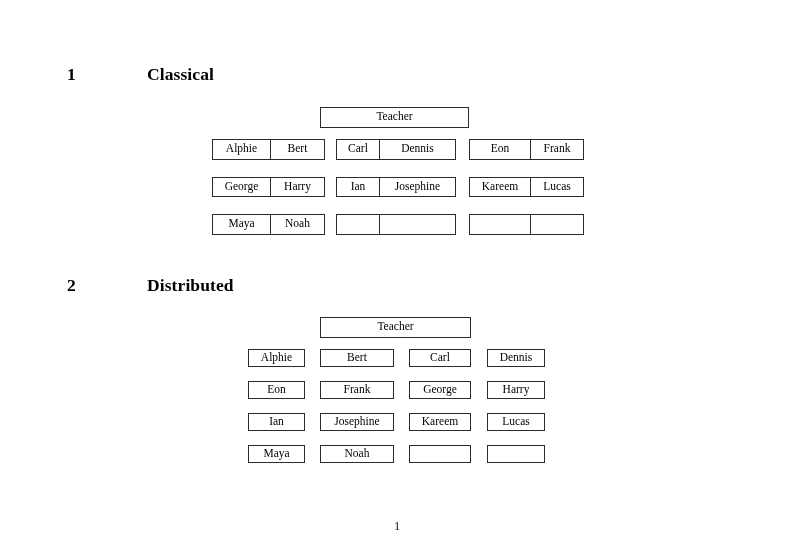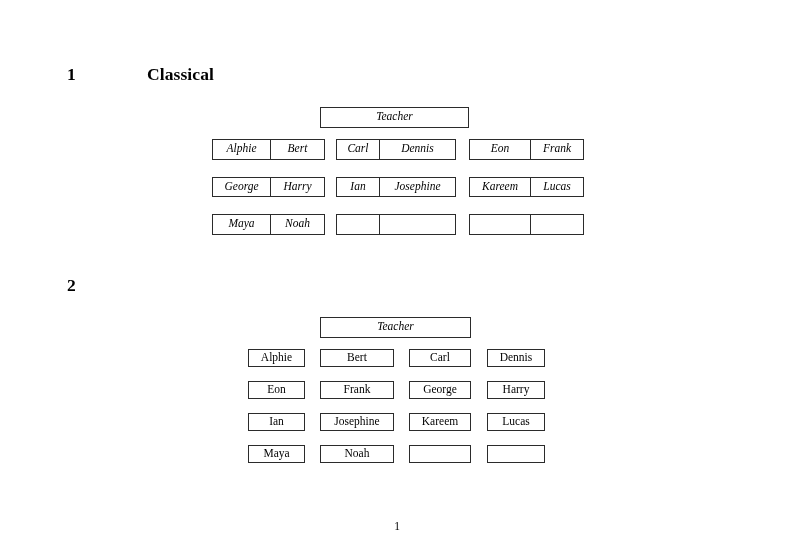--- a/index.html
+++ b/index.html
@@ -42,21 +42,20 @@
 
   #heading-classical   { left: 67px;  top: 64px; }
   #heading-distributed { left: 67px;  top: 275px; }
 
   
   .tbl {
     position: absolute;
     border-collapse: collapse;
     table-layout: fixed;
     border-spacing: 0;
-    font-style: italic;
   }
   .tbl td {
     border: 1px solid #2b2b2b;
     font-size: 11.5px;
     line-height: 1;
     text-align: center;
     padding: 3px 0 4px 0;
     height: 10px;
     white-space: nowrap;
     background: #ffffff;
@@ -225,20 +224,21 @@
         </tr>
     <tr>
       <td>&nbsp;</td>
       <td>&nbsp;</td>
     </tr>
   </tbody>
     </table>
 
   <div class="section-heading" id="heading-distributed">
     <span class="sec-num">2</span>
+    <span class="sec-title">Distributed</span>
   </div>
 
   <table class="tbl" id="distributed-teacher">
     <tbody>
         <tr>
       <td>Teacher</td>
     </tr>
   </tbody>
     </table>
 

